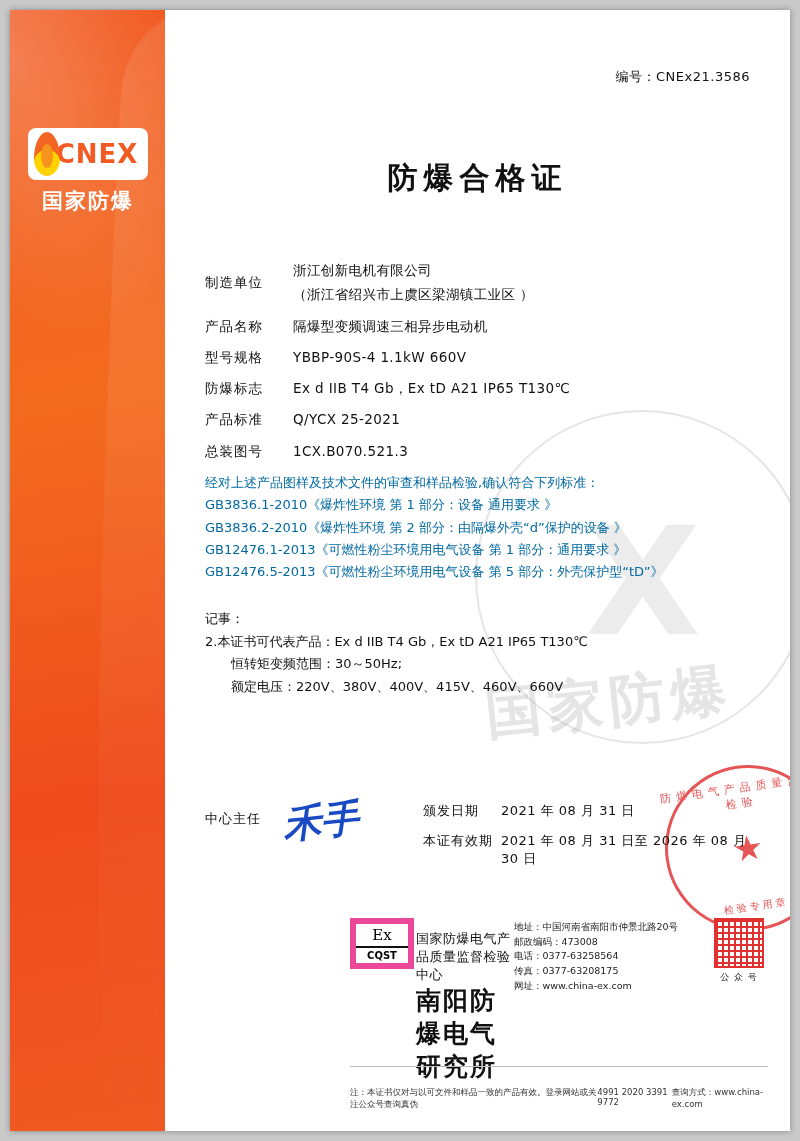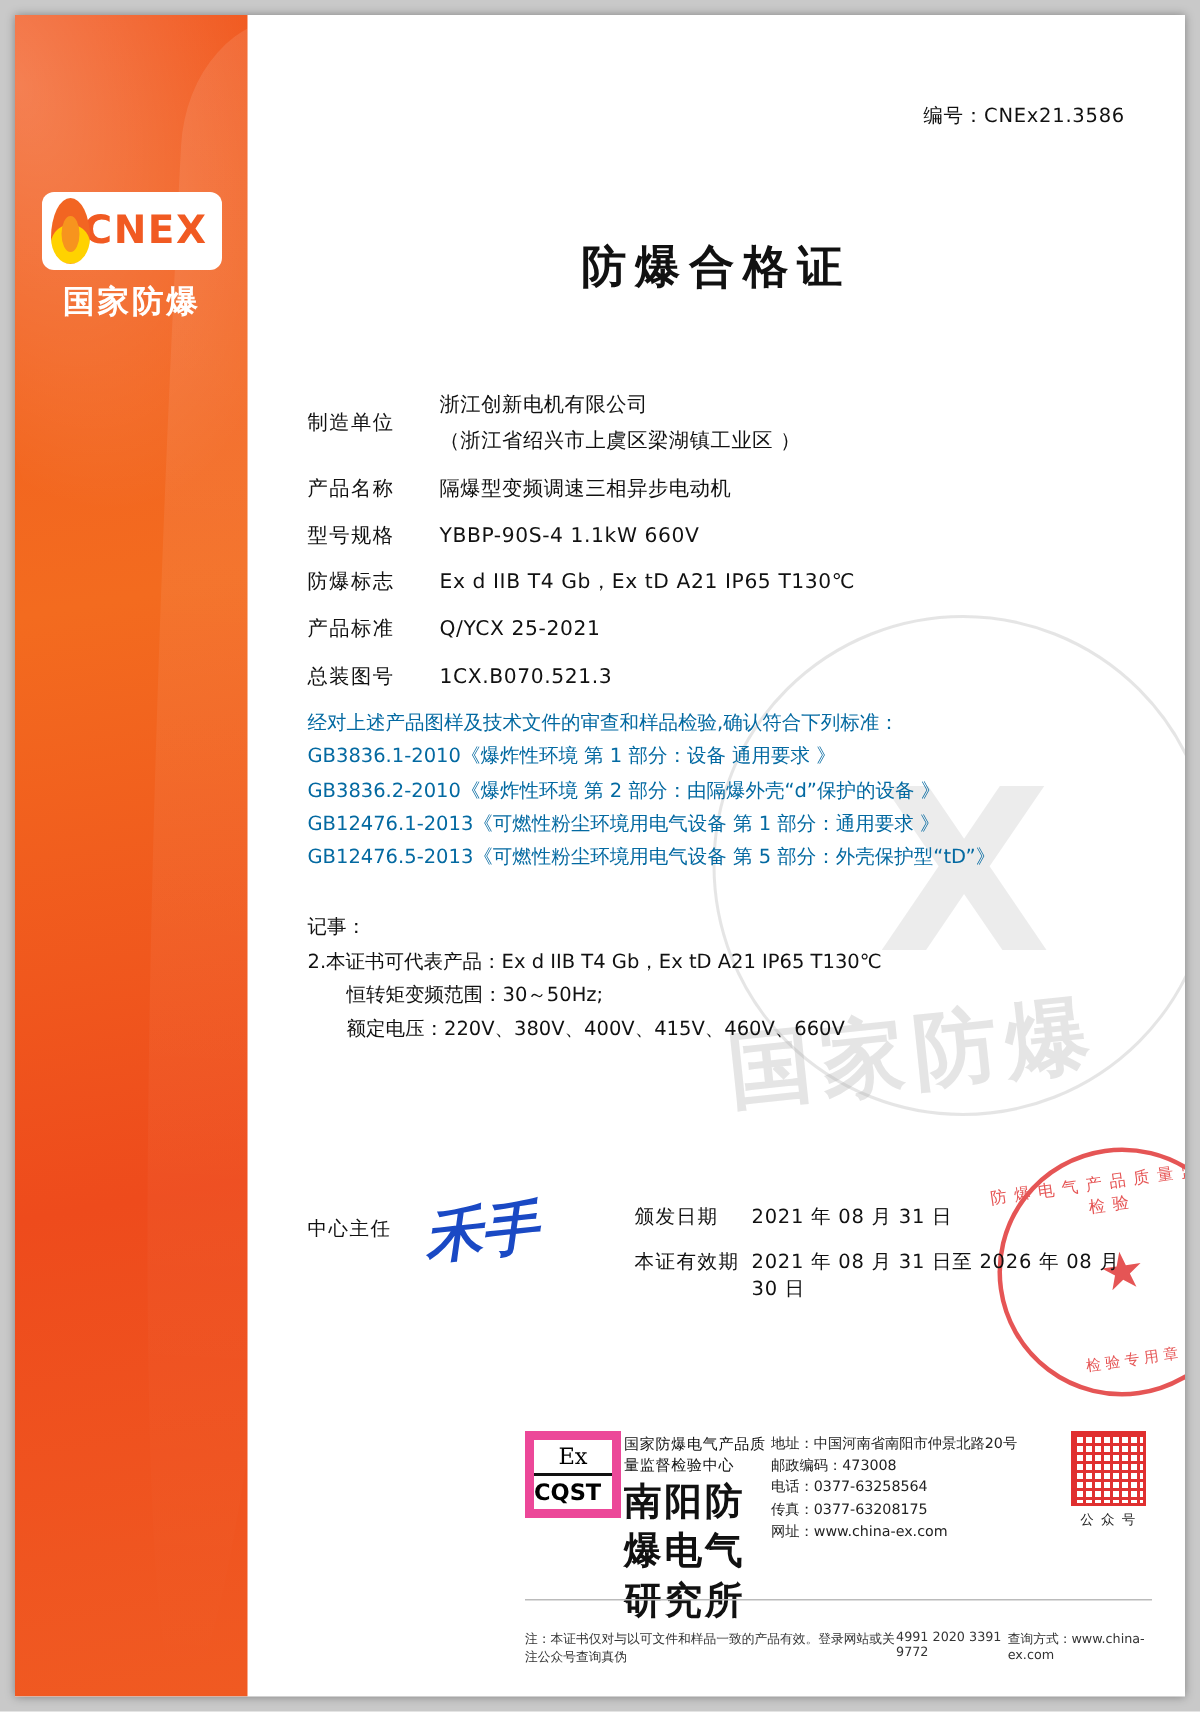--- a/index.html
+++ b/index.html
@@ -157,23 +157,23 @@
     display:flex;align-items:flex-start;
   }
   .ex-mark{width:56px;flex:none;}
   .ex-box{
     border:6px solid #ec4899;width:52px;
   }
   .ex-top{
     text-align:center;font-size:15px;padding:2px 0;border-bottom:2px solid #111;
     font-family:"DejaVu Serif","Liberation Serif",serif;
   }
-  .ex-bottom{text-align:left;font-size:15px;padding:2px 0;font-weight:bold;}
+  .ex-bottom{text-align:center;font-size:10px;padding:2px 0;font-weight:bold;}
   .org{margin-left:10px;flex:1;}
-  .org-line1{font-size:10px;color:#111;letter-spacing:.5px;margin-top:2px;}
+  .org-line1{font-size:13px;color:#111;letter-spacing:.5px;margin-top:12px;}
   .org-line2{font-size:25px;font-weight:bold;color:#111;letter-spacing:2px;margin-top:0;}
   .contact{
     width:190px;flex:none;font-size:9.5px;color:#222;line-height:1.55;margin-top:2px;
   }
   .qr{width:58px;flex:none;margin-left:6px;text-align:center;}
   .qr-img{
     width:46px;height:46px;margin:0 auto;
     background:
       linear-gradient(90deg,#e03030 2px,transparent 2px) 0 0/6px 6px,
       linear-gradient(#e03030 2px,transparent 2px) 0 0/6px 6px,

